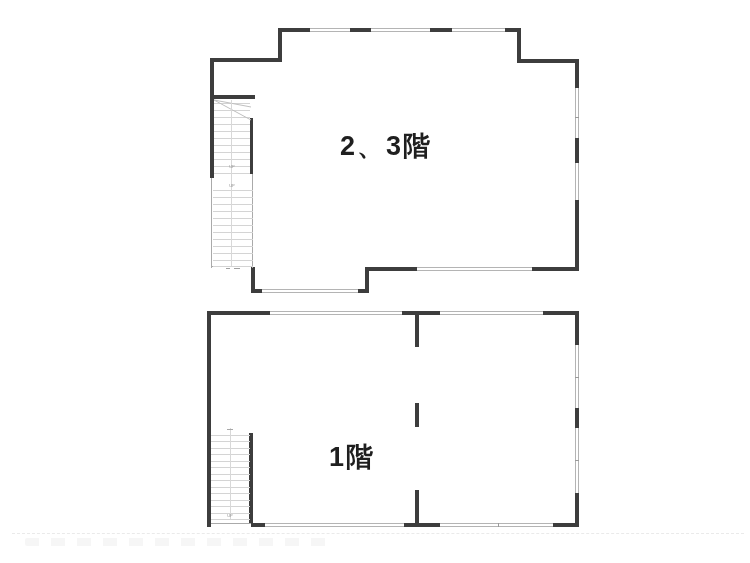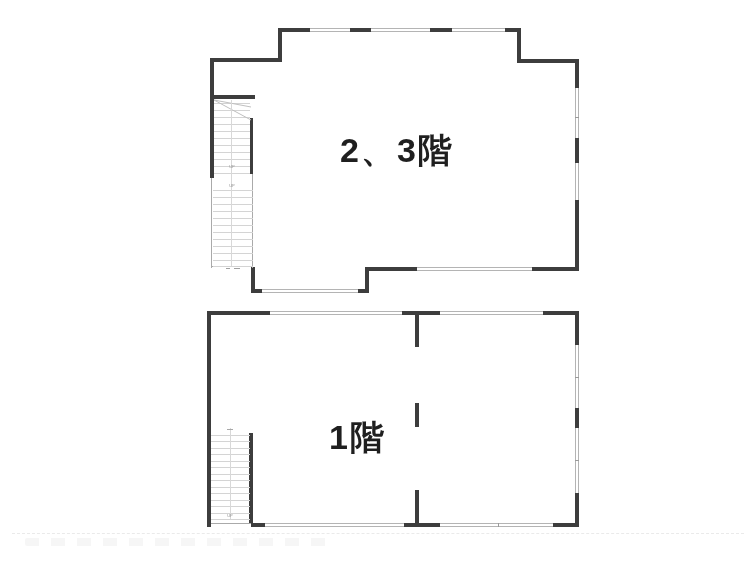--- a/index.html
+++ b/index.html
@@ -8,21 +8,21 @@
     font-family:"Liberation Sans","DejaVu Sans",sans-serif; overflow:hidden;
   }
   .w   { position:absolute; background:#3d3d3d; }
   .winh{ position:absolute; height:4px; box-sizing:border-box; background:#ffffff;
          border-top:1px solid #b4b4b4; border-bottom:1px solid #b4b4b4; }
   .winv{ position:absolute; width:4px; box-sizing:border-box; background:#ffffff;
          border-left:1px solid #b4b4b4; border-right:1px solid #b4b4b4; }
   .tl  { position:absolute; background:#aaaaaa; }
   .tick{ position:absolute; background:#9a9a9a; }
   .stair{ position:absolute; }
-  .lbl { position:absolute; color:#1f1f1f; font-size:34px; font-weight:600;
+  .lbl { position:absolute; color:#1f1f1f; font-size:27px; font-weight:600;
          letter-spacing:2px; white-space:nowrap; line-height:1; }
   .tiny{ position:absolute; color:#8f8f8f; font-size:4px; line-height:4px;
          text-align:center; letter-spacing:0; }
   .artifact-line{ position:absolute; left:12px; top:533px; width:732px; height:0;
          border-top:1px dashed #eaeaea; }
   .artifact-smudge{ position:absolute; left:25px; top:538px; width:310px; height:8px;
          background:repeating-linear-gradient(90deg, rgba(0,0,0,0.035) 0 14px, transparent 14px 26px);
          border-radius:2px; }
 </style>
 </head>
@@ -162,19 +162,19 @@
           <line x1="4" y1="80" x2="43" y2="80"></line>
         <line x1="4" y1="87" x2="43" y2="87"></line>
           <line x1="4" y1="93" x2="43" y2="93"></line>
       </g>
       <line x1="23" y1="2" x2="23" y2="93" stroke="#d8d8d8" stroke-width="1"></line>
       <line x1="20" y1="3" x2="26" y2="3" stroke="#a8a8a8" stroke-width="1"></line>
     </svg>
 
     <div class="tiny" style="left:222px;top:514px;width:16px">UP</div>
 
-    <div class="lbl" style="left:329px;top:420px">1階</div>
+    <div class="lbl" style="left:329px;top:444px">1階</div>
   </div>
 
   <div class="artifact-line"></div>
   <div class="artifact-smudge"></div>
 
 </div>
 
 </body></html>

